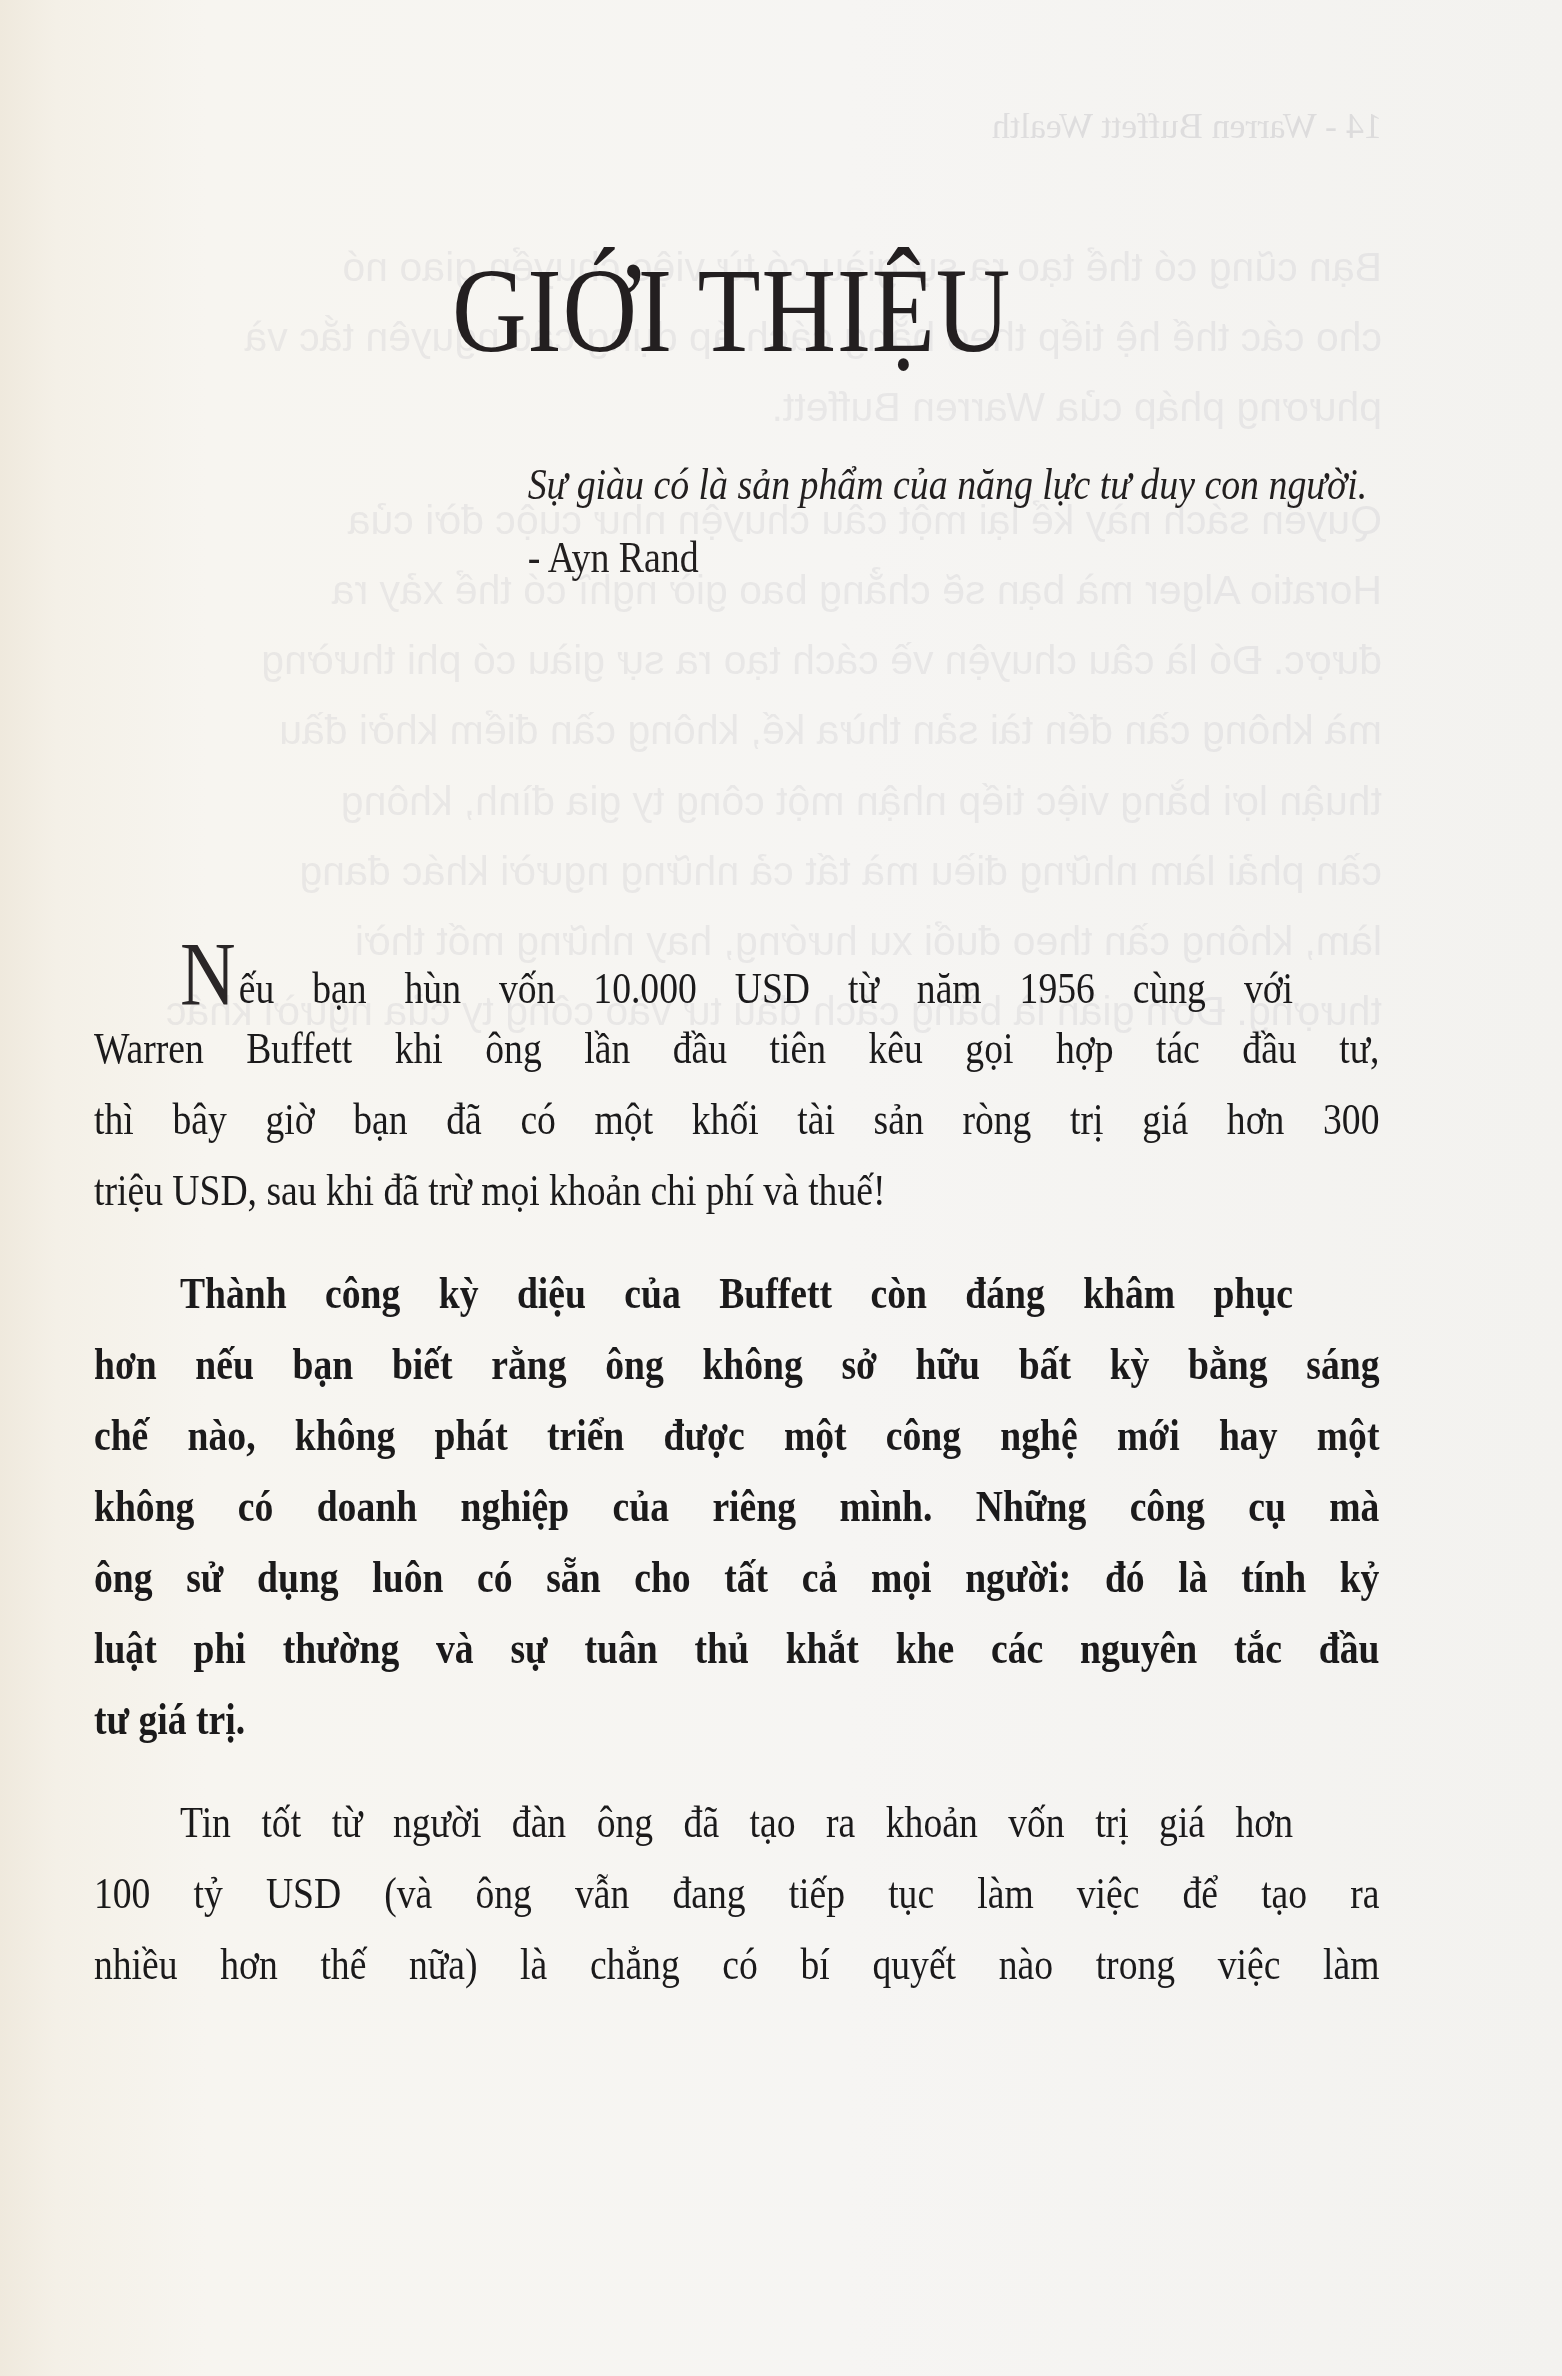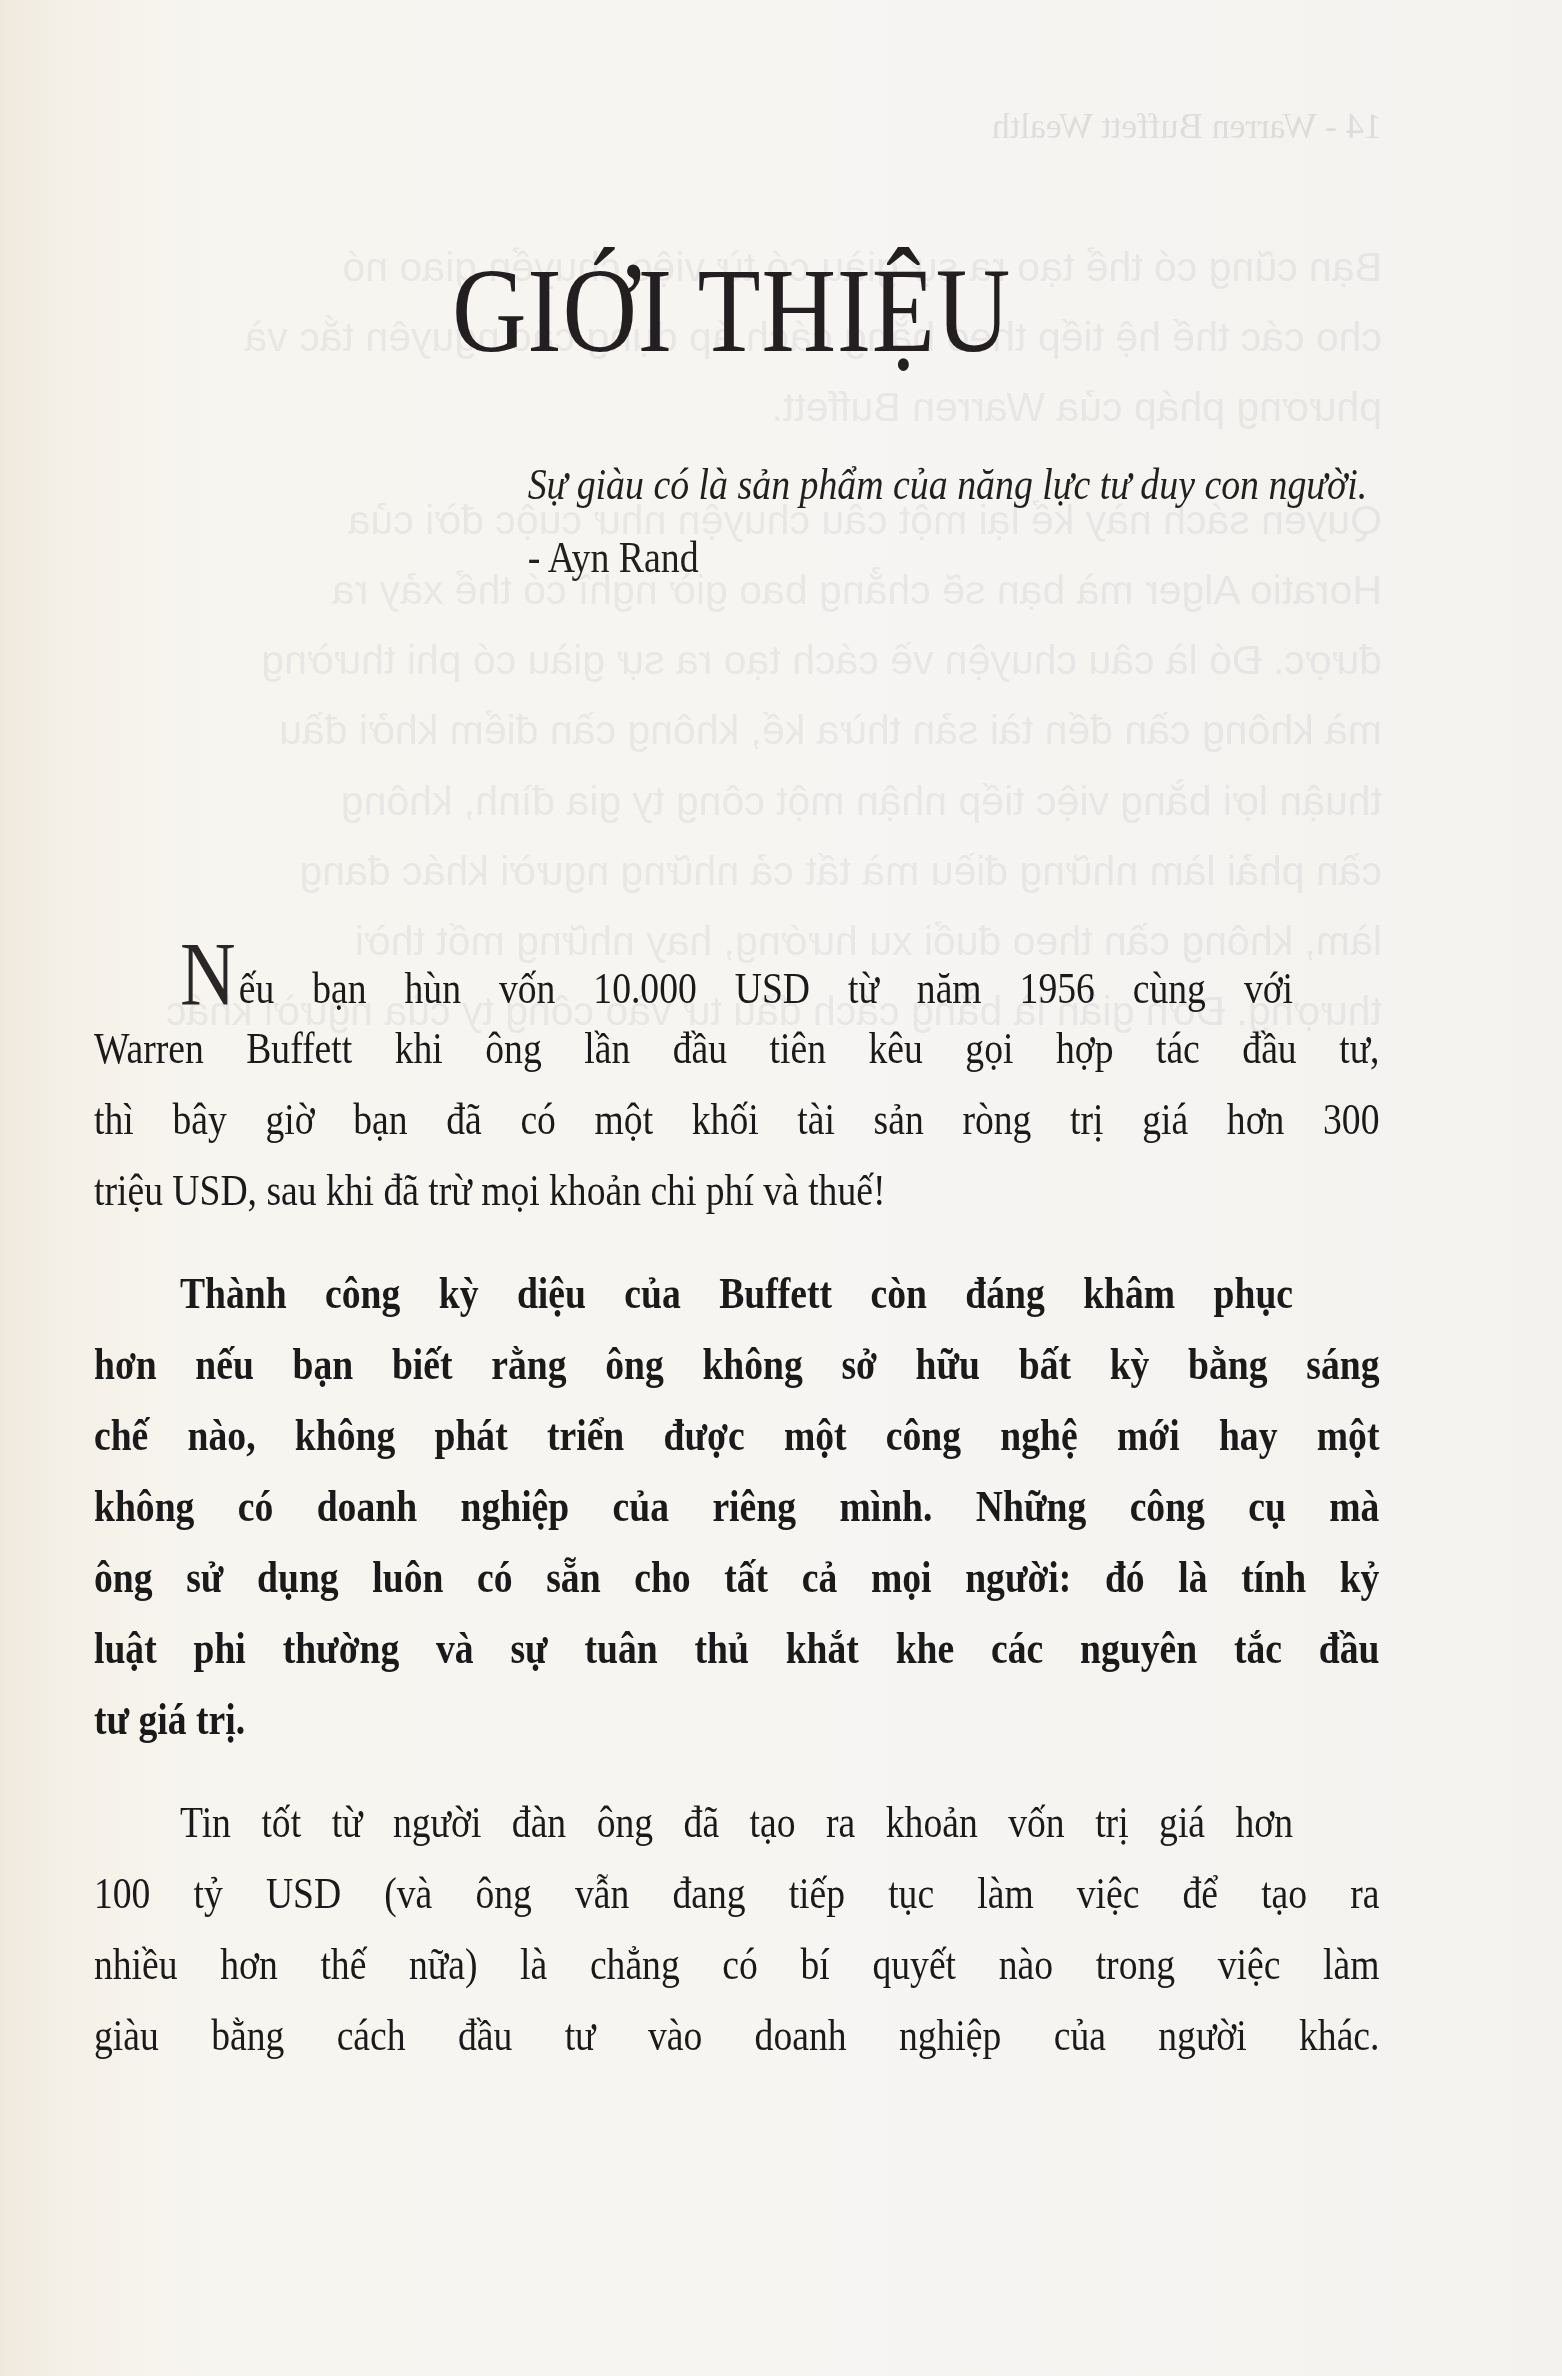--- a/index.html
+++ b/index.html
@@ -188,18 +188,17 @@
       <span class="line"><span class="line-inner">không có doanh nghiệp của riêng mình. Những công cụ mà</span></span>
       <span class="line"><span class="line-inner">ông sử dụng luôn có sẵn cho tất cả mọi người: đó là tính kỷ</span></span>
       <span class="line"><span class="line-inner">luật phi thường và sự tuân thủ khắt khe các nguyên tắc đầu</span></span>
       <span class="line last"><span class="line-inner">tư giá trị.</span></span>
     </p>
 
     <p class="para p3">
       <span class="line indent"><span class="line-inner">Tin tốt từ người đàn ông đã tạo ra khoản vốn trị giá hơn</span></span>
       <span class="line"><span class="line-inner">100 tỷ USD (và ông vẫn đang tiếp tục làm việc để tạo ra</span></span>
       <span class="line"><span class="line-inner">nhiều hơn thế nữa) là chẳng có bí quyết nào trong việc làm</span></span>
-      <span class="line"><span class="line-inner">giàu bằng cách đầu tư vào doanh nghiệp của người khác.</span></span>
     </p>
 
   </div>
 </div>
 
 
 </body></html>

